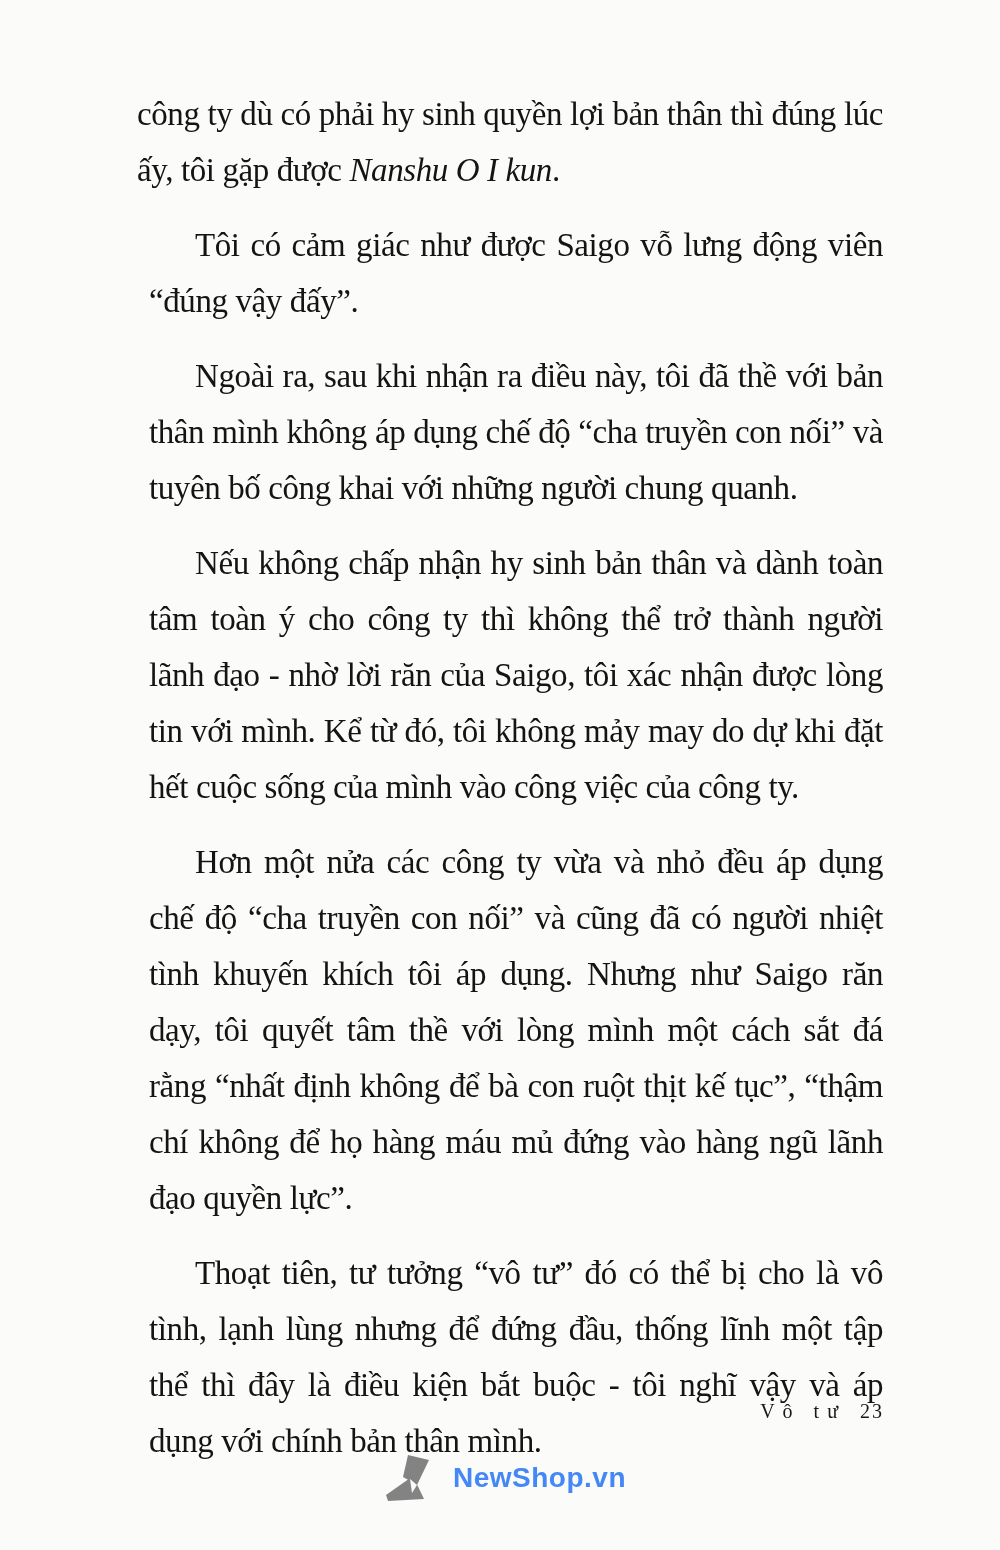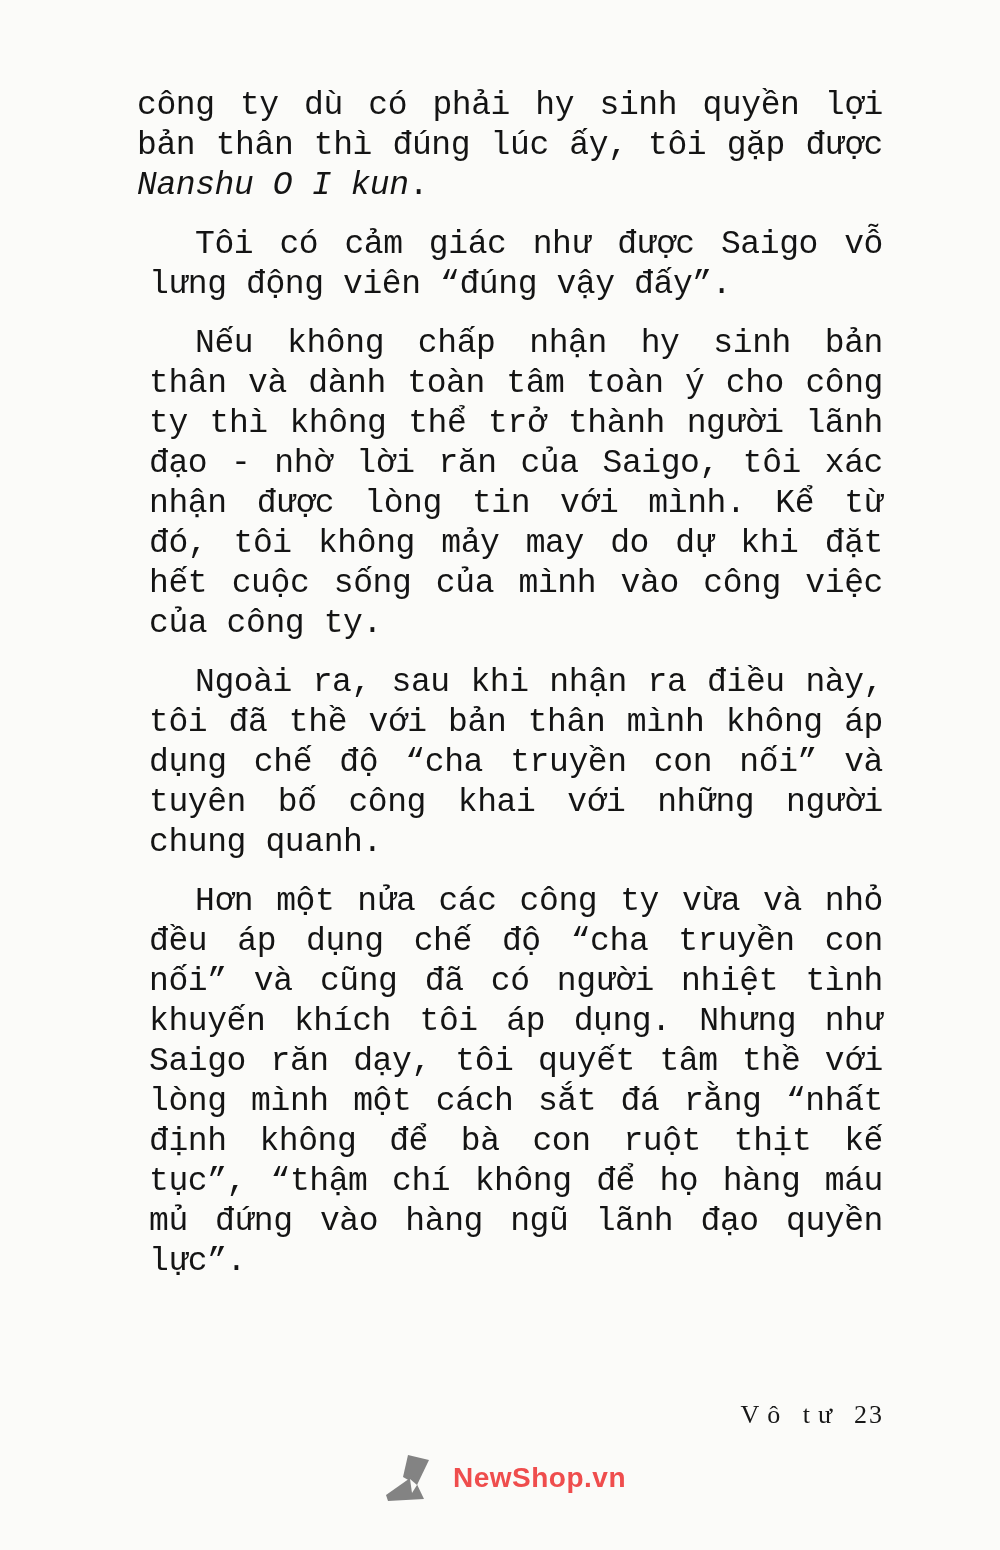--- a/index.html
+++ b/index.html
@@ -15,33 +15,32 @@
     inset: 0;
     overflow: hidden;
   }
   .content {
     position: absolute;
     left: 137px;
     top: 86px;
     width: 746px;
     color: #141414;
     font-size: 33px;
-    line-height: 40px;
+    line-height: 56px;
     text-align: justify;
     letter-spacing: -0.4px;
-    font-family: Liberation Mono, monospace;
   }
   .para { margin-bottom: 19px; }
   .para.indent { text-indent: 46px; margin-left: 12px; }
   .para em { font-style: italic; }
   .footer {
     position: absolute;
     top: 1400px;
     right: 116px;
-    font-size: 26px;
+    font-size: 20px;
     color: #181818;
     white-space: nowrap;
   }
   .chapter { letter-spacing: 8px; }
   .pagenum { margin-left: 14px; letter-spacing: 2px; }
   .watermark {
     position: absolute;
     left: 386px;
     top: 1455px;
     display: flex;
@@ -62,31 +61,32 @@
 </style>
 </head>
 <body style="background: rgb(251, 251, 249);">
 
 <div class="page">
 
   <main class="content" style="color: rgb(20, 20, 20);">
 
   <p class="para"><span>công ty dù có phải hy sinh quyền lợi bản thân thì đúng lúc ấy, tôi gặp được </span><em>Nanshu O I kun</em><span>.</span></p>
       <p class="para indent"><span>Tôi có cảm giác như được Saigo vỗ lưng động viên “đúng vậy đấy”.</span></p>
+      <p class="para indent"><span>Ngoài ra, sau khi nhận ra điều này, tôi đã thề với bản thân mình không áp dụng chế độ “cha truyền con nối” và tuyên bố công khai với những người chung quanh.</span></p>
       <p class="para indent"><span>Nếu không chấp nhận hy sinh bản thân và dành toàn tâm toàn ý cho công ty thì không thể trở thành người lãnh đạo - nhờ lời răn của Saigo, tôi xác nhận được lòng tin với mình. Kể từ đó, tôi không mảy may do dự khi đặt hết cuộc sống của mình vào công việc của công ty.</span></p>
-      <p class="para indent"><span>Ngoài ra, sau khi nhận ra điều này, tôi đã thề với bản thân mình không áp dụng chế độ “cha truyền con nối” và tuyên bố công khai với những người chung quanh.</span></p>
       <p class="para indent"><span>Hơn một nửa các công ty vừa và nhỏ đều áp dụng chế độ “cha truyền con nối” và cũng đã có người nhiệt tình khuyến khích tôi áp dụng. Nhưng như Saigo răn dạy, tôi quyết tâm thề với lòng mình một cách sắt đá rằng “nhất định không để bà con ruột thịt kế tục”, “thậm chí không để họ hàng máu mủ đứng vào hàng ngũ lãnh đạo quyền lực”.</span></p>
+      <p class="para indent"><span>Thoạt tiên, tư tưởng “vô tư” đó có thể bị cho là vô tình, lạnh lùng nhưng để đứng đầu, thống lĩnh một tập thể thì đây là điều kiện bắt buộc - tôi nghĩ vậy và áp dụng với chính bản thân mình.</span></p>
     </main>
 
   <div class="footer">
     <span class="chapter">Vô tư</span><span class="pagenum">23</span>
   </div>
 
   <div class="watermark">
     <svg class="wm-icon" width="58" height="50" viewBox="0 0 58 50" aria-hidden="true">
       <polygon points="22,0 43,5 31,30 17,22" fill="#7d7d7d"></polygon>
       <polygon points="0,40 27,21 38,44 2,46" fill="#7d7d7d"></polygon>
       <polygon points="24,24 31,30 26,38" fill="#fbfbf9"></polygon>
     </svg>
-    <span class="wm-text" style="color: #ef4444;">NewShop.vn</span>
+    <span class="wm-text" style="color: #3b82f6;">NewShop.vn</span>
   </div>
 
 </div>
 
 </body></html>

